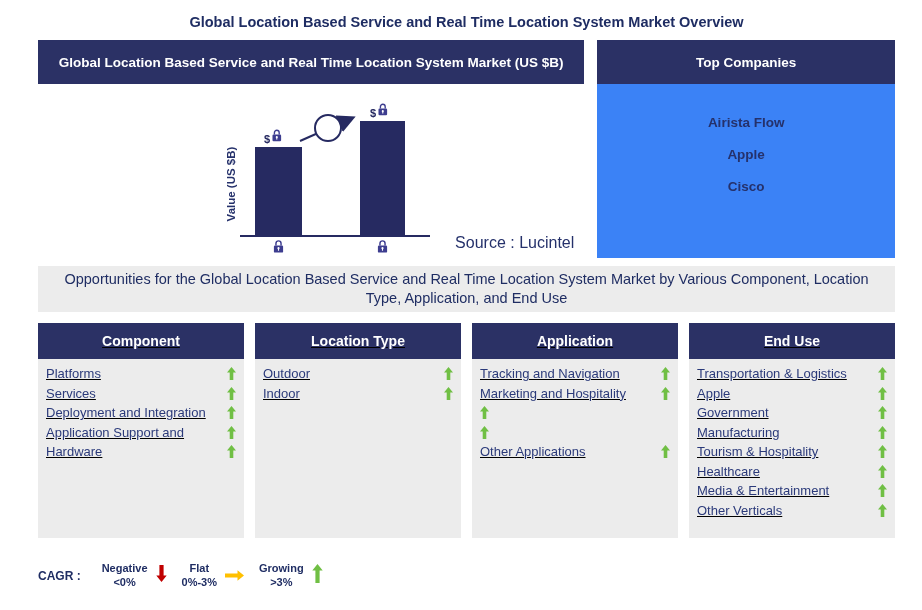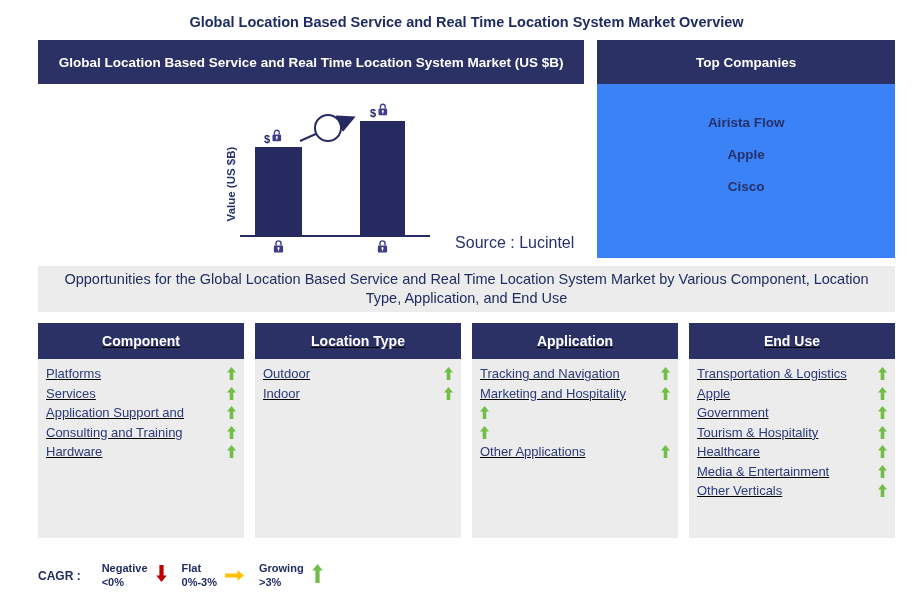--- a/index.html
+++ b/index.html
@@ -26,21 +26,21 @@
   .col-header { height:36px; background:#2b3165; color:#ffffff; font-weight:bold; font-size:14px;
     display:flex; align-items:center; justify-content:center; }
   .col-body { background:#ececec; height:179px; padding:5px 8px 0 8px; }
   .seg-item { display:flex; justify-content:space-between; align-items:center;
     color:#2b3a7a; font-size:13px; height:19.5px; }
   .seg-label { white-space:nowrap; }
   .seg-arrow { display:flex; align-items:center; }
   .legend { margin-top:24px; display:flex; align-items:center; gap:15px; color:#1f2d63; font-weight:bold; }
   .cagr-label { font-size:12px; margin-right:6px; }
   .legend-entry { display:flex; align-items:center; gap:8px; }
-  .legend-text { font-size:11px; line-height:1.25; }
+  .legend-text { text-align:center; font-size:11px; line-height:1.25; }
 </style>
 </head>
 <body>
 
 <div class="page">
 
   <div class="title">Global Location Based Service and Real Time Location System Market Overview</div>
 
   <div class="top-row">
 
@@ -111,38 +111,38 @@
 
           <div class="seg-item">
             <span class="seg-label">Services</span>
             <span class="seg-arrow">
               <svg width="9" height="13" viewBox="0 0 9 13">
                 <path d="M4.5 0 L9 5.5 H6.3 V13 H2.7 V5.5 H0 Z" fill="#70bf44"></path>
               </svg>
             </span>
           </div>
 
+          <div class="seg-item">
+            <span class="seg-label">Deployment and Integration</span>
+            <span class="seg-arrow">
+              <svg width="9" height="13" viewBox="0 0 9 13">
+                <path d="M4.5 0 L9 5.5 H6.3 V13 H2.7 V5.5 H0 Z" fill="#70bf44"></path>
+              </svg>
+            </span>
+          </div>
 
           <div class="seg-item">
             <span class="seg-label">Application Support and</span>
             <span class="seg-arrow">
               <svg width="9" height="13" viewBox="0 0 9 13">
                 <path d="M4.5 0 L9 5.5 H6.3 V13 H2.7 V5.5 H0 Z" fill="#70bf44"></path>
               </svg>
             </span>
           </div>
 
-          <div class="seg-item">
-            <span class="seg-label">Consulting and Training</span>
-            <span class="seg-arrow">
-              <svg width="9" height="13" viewBox="0 0 9 13">
-                <path d="M4.5 0 L9 5.5 H6.3 V13 H2.7 V5.5 H0 Z" fill="#70bf44"></path>
-              </svg>
-            </span>
-          </div>
 
           <div class="seg-item">
             <span class="seg-label">Hardware</span>
             <span class="seg-arrow">
               <svg width="9" height="13" viewBox="0 0 9 13">
                 <path d="M4.5 0 L9 5.5 H6.3 V13 H2.7 V5.5 H0 Z" fill="#70bf44"></path>
               </svg>
             </span>
           </div>
         </div>
@@ -245,20 +245,28 @@
 
           <div class="seg-item">
             <span class="seg-label">Government</span>
             <span class="seg-arrow">
               <svg width="9" height="13" viewBox="0 0 9 13">
                 <path d="M4.5 0 L9 5.5 H6.3 V13 H2.7 V5.5 H0 Z" fill="#70bf44"></path>
               </svg>
             </span>
           </div>
 
+          <div class="seg-item">
+            <span class="seg-label">Manufacturing</span>
+            <span class="seg-arrow">
+              <svg width="9" height="13" viewBox="0 0 9 13">
+                <path d="M4.5 0 L9 5.5 H6.3 V13 H2.7 V5.5 H0 Z" fill="#70bf44"></path>
+              </svg>
+            </span>
+          </div>
 
           <div class="seg-item">
             <span class="seg-label">Tourism &amp; Hospitality</span>
             <span class="seg-arrow">
               <svg width="9" height="13" viewBox="0 0 9 13">
                 <path d="M4.5 0 L9 5.5 H6.3 V13 H2.7 V5.5 H0 Z" fill="#70bf44"></path>
               </svg>
             </span>
           </div>
 

